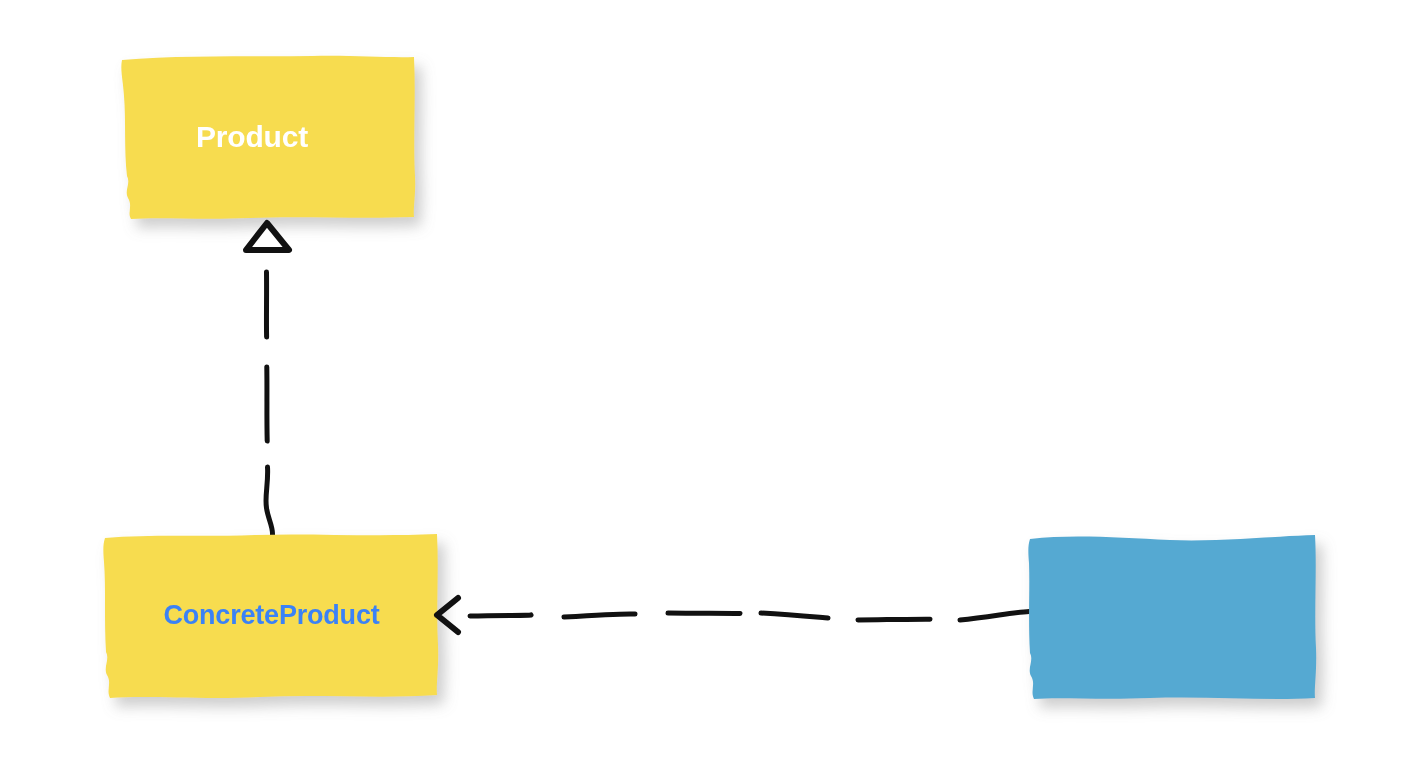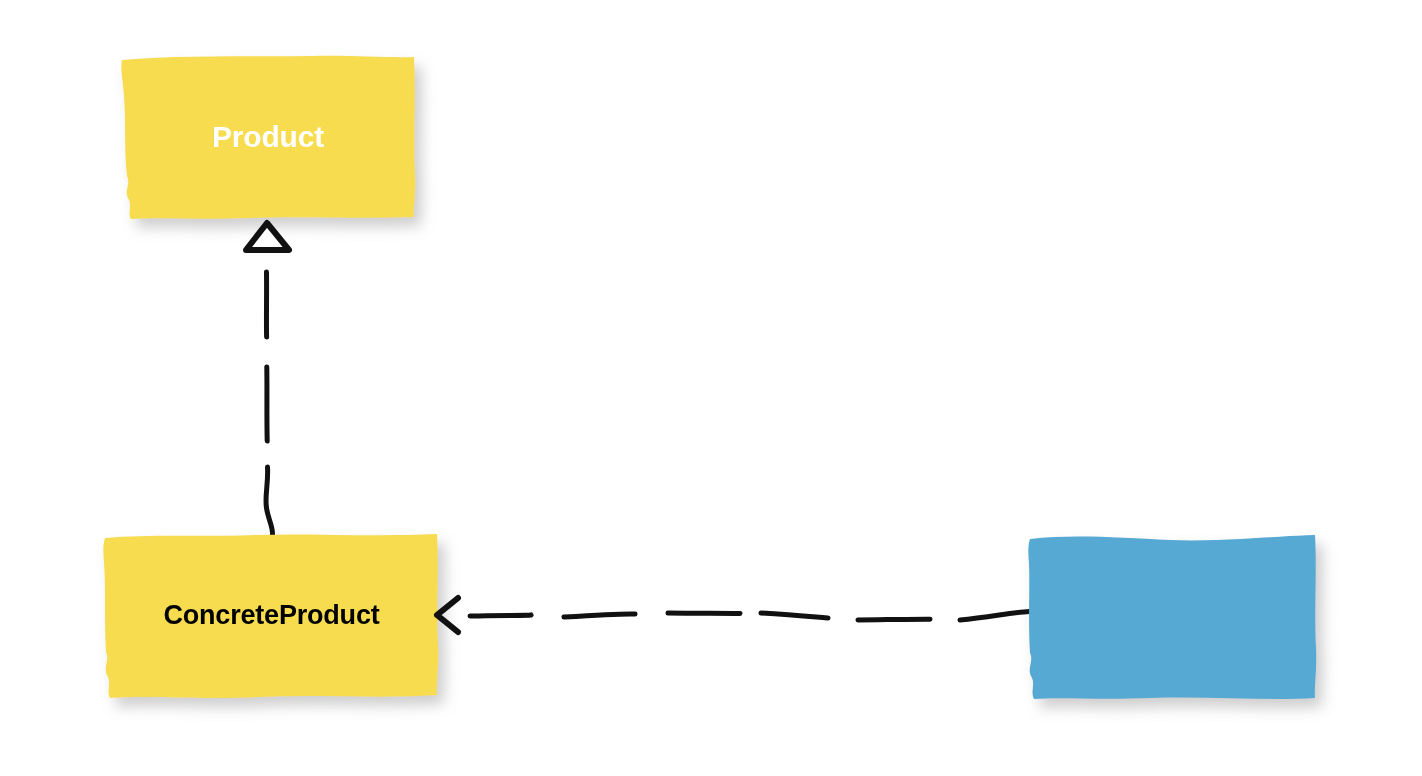--- a/index.html
+++ b/index.html
@@ -38,36 +38,36 @@
     display: flex;
     align-items: center;
     justify-content: center;
     font-weight: bold;
     letter-spacing: -0.2px;
     white-space: nowrap;
     user-select: none;
   }
 
   .node-label.product {
-    left: 120px;
+    left: 104px;
     top: 55px;
     width: 296px;
     height: 163px;
     font-size: 30px;
     color: #ffffff;
     text-align: right;
   }
 
   .node-label.concrete-product {
     left: 103px;
     top: 533px;
     width: 337px;
     height: 164px;
     font-size: 27px;
-    color: #000000;
+    color: #3b82f6;
   }
 
   .node-label.factory {
     left: 1028px;
     top: 533px;
     width: 290px;
     height: 167px;
     font-size: 28px;
     color: #ffffff;
   }

